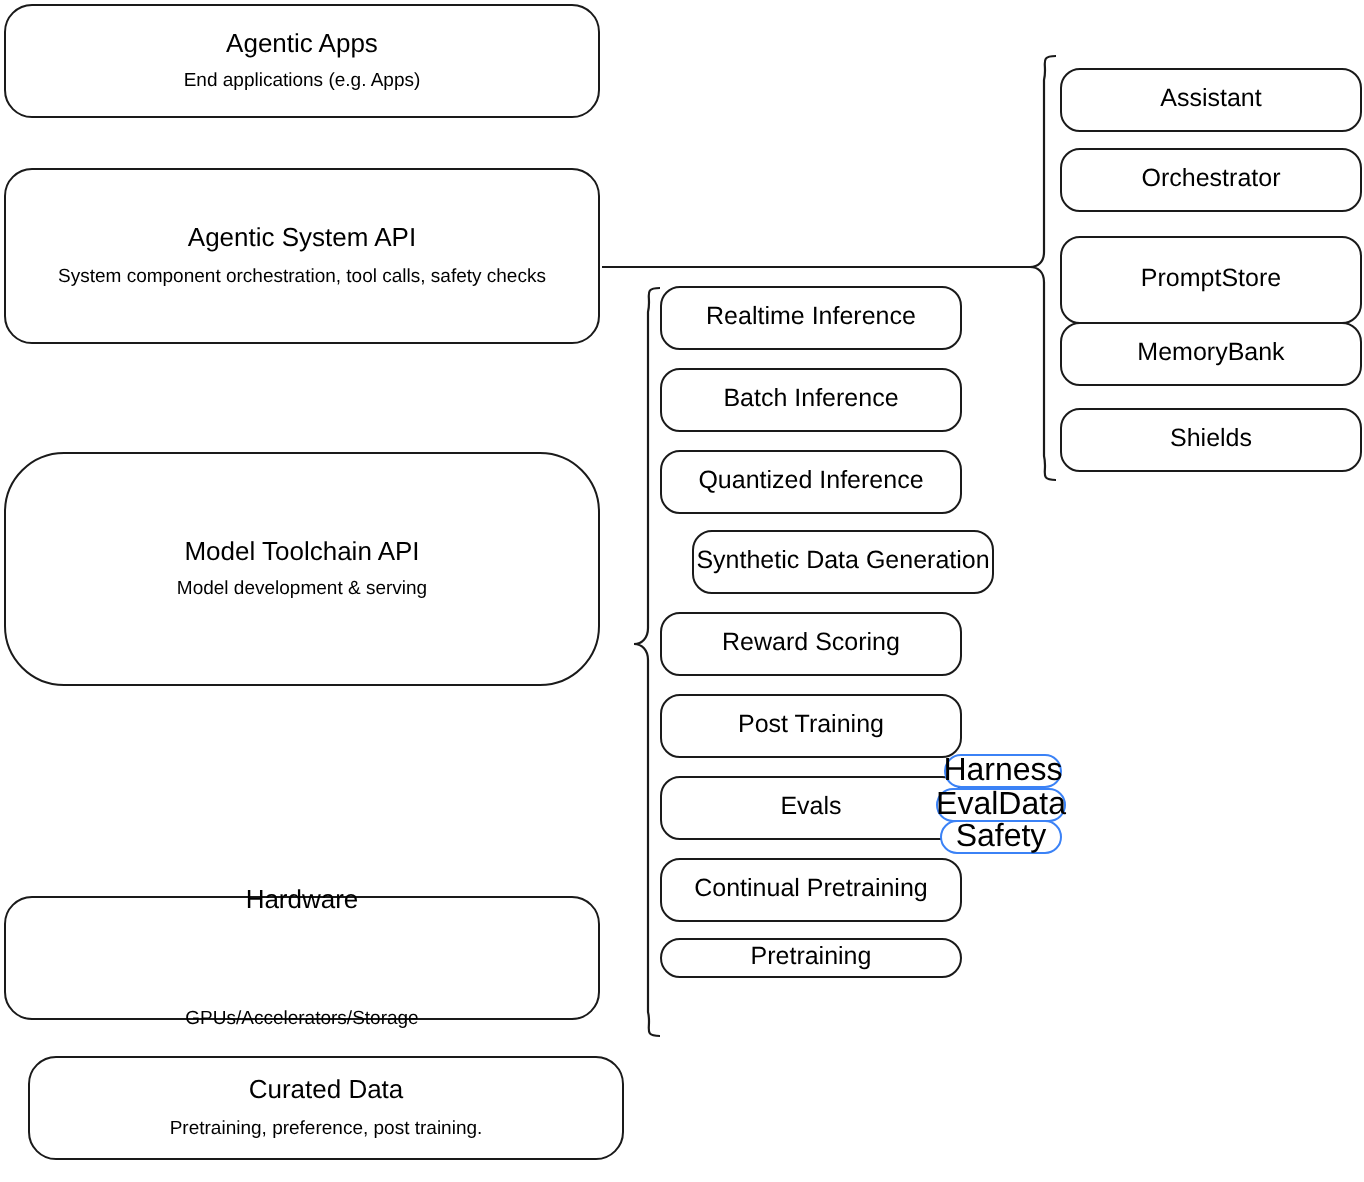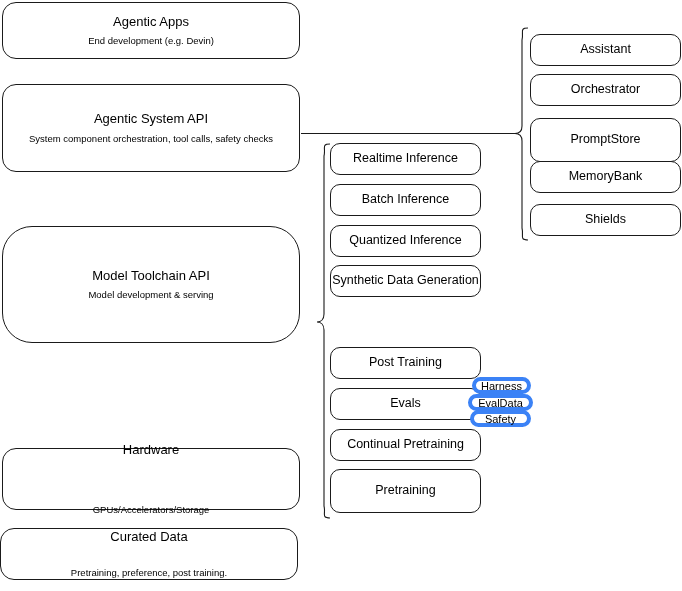--- a/index.html
+++ b/index.html
@@ -55,27 +55,27 @@
 
   
   .chip .title {
     font-size: 12.5px;
   }
 
   
   .pill {
     position: absolute;
     box-sizing: border-box;
-    border: 4px solid #3b82f6;
+    border: 1px solid #3b82f6;
     background: #ffffff;
     border-radius: 999px;
     display: flex;
     align-items: center;
     justify-content: center;
-    font-size: 11px;
+    font-size: 16px;
     white-space: nowrap;
     z-index: 6;
   }
 
   
   #wires {
     position: absolute;
     left: 0; top: 0;
     width: 682px;
     height: 591px;
@@ -109,74 +109,77 @@
              C 321 144, 326 148, 324 156
              L 324 314
              C 324 319, 321 322, 317 322
              C 321 322, 324 325, 324 330
              L 324 506
              C 326 514, 321 518, 330 518"></path>
   </svg>
 
   <div class="node layer" style="left:2px; top:2px; width:298px; height:57px;">
     <div class="title">Agentic Apps</div>
-    <div class="sub">End development (e.g. Devin)</div>
+    <div class="sub">End applications (e.g. Apps)</div>
   </div>
 
   <div class="node layer" style="left:2px; top:84px; width:298px; height:88px;">
     <div class="title">Agentic System API</div>
     <div class="sub">System component orchestration, tool calls, safety checks</div>
   </div>
 
   <div class="node layer" style="left:2px; top:226px; width:298px; height:117px;border-radius:30px;">
     <div class="title">Model Toolchain API</div>
     <div class="sub">Model development &amp; serving</div>
   </div>
 
 
   <div class="node layer" style="left:2px; top:448px; width:298px; height:62px;gap:40px;">
     <div class="title">Hardware</div>
     <div class="sub">GPUs/Accelerators/Storage</div>
   </div>
 
-  <div class="node layer" style="left:0; top:528px; width:298px; height:52px;justify-content:space-between;">
+  <div class="node layer" style="left:14px; top:528px; width:298px; height:52px;">
     <div class="title">Curated Data</div>
     <div class="sub">Pretraining, preference, post training.</div>
   </div>
 
   <div class="node chip" style="left:330px; top:143px; width:151px; height:32px;">
     <div class="title">Realtime Inference</div>
   </div>
 
   <div class="node chip" style="left:330px; top:184px; width:151px; height:32px;">
     <div class="title">Batch Inference</div>
   </div>
 
   <div class="node chip" style="left:330px; top:225px; width:151px; height:32px;">
     <div class="title">Quantized Inference</div>
   </div>
 
-  <div class="node chip" style="left:330px; top:265px; width:151px; height:32px;">
+  <div class="node chip" style="left:346px; top:265px; width:151px; height:32px;">
     <div class="title">Synthetic Data Generation</div>
   </div>
 
+  <div class="node chip" style="left:330px; top:306px; width:151px; height:32px;">
+    <div class="title">Reward Scoring</div>
+  </div>
 
   <div class="node chip" style="left:330px; top:347px; width:151px; height:32px;">
     <div class="title">Post Training</div>
   </div>
 
   <div class="node chip" style="left:330px; top:388px; width:151px; height:32px;">
     <div class="title">Evals</div>
   </div>
 
   <div class="node chip" style="left:330px; top:429px; width:151px; height:32px;">
     <div class="title">Continual Pretraining</div>
   </div>
 
-  <div class="node chip" style="left:330px; top:469px; width:151px; height:44px;">
+  <div class="node chip" style="left:330px; top:469px; width:151px; height:20px;">
     <div class="title">Pretraining</div>
   </div>
 
   <div class="pill" style="left:472px; top:377px; width:59px; height:17px;">
     <span>Harness</span>
   </div>
 
   <div class="pill" style="left:468px; top:394px; width:65px; height:17px;">
     <span>EvalData</span>
   </div>

